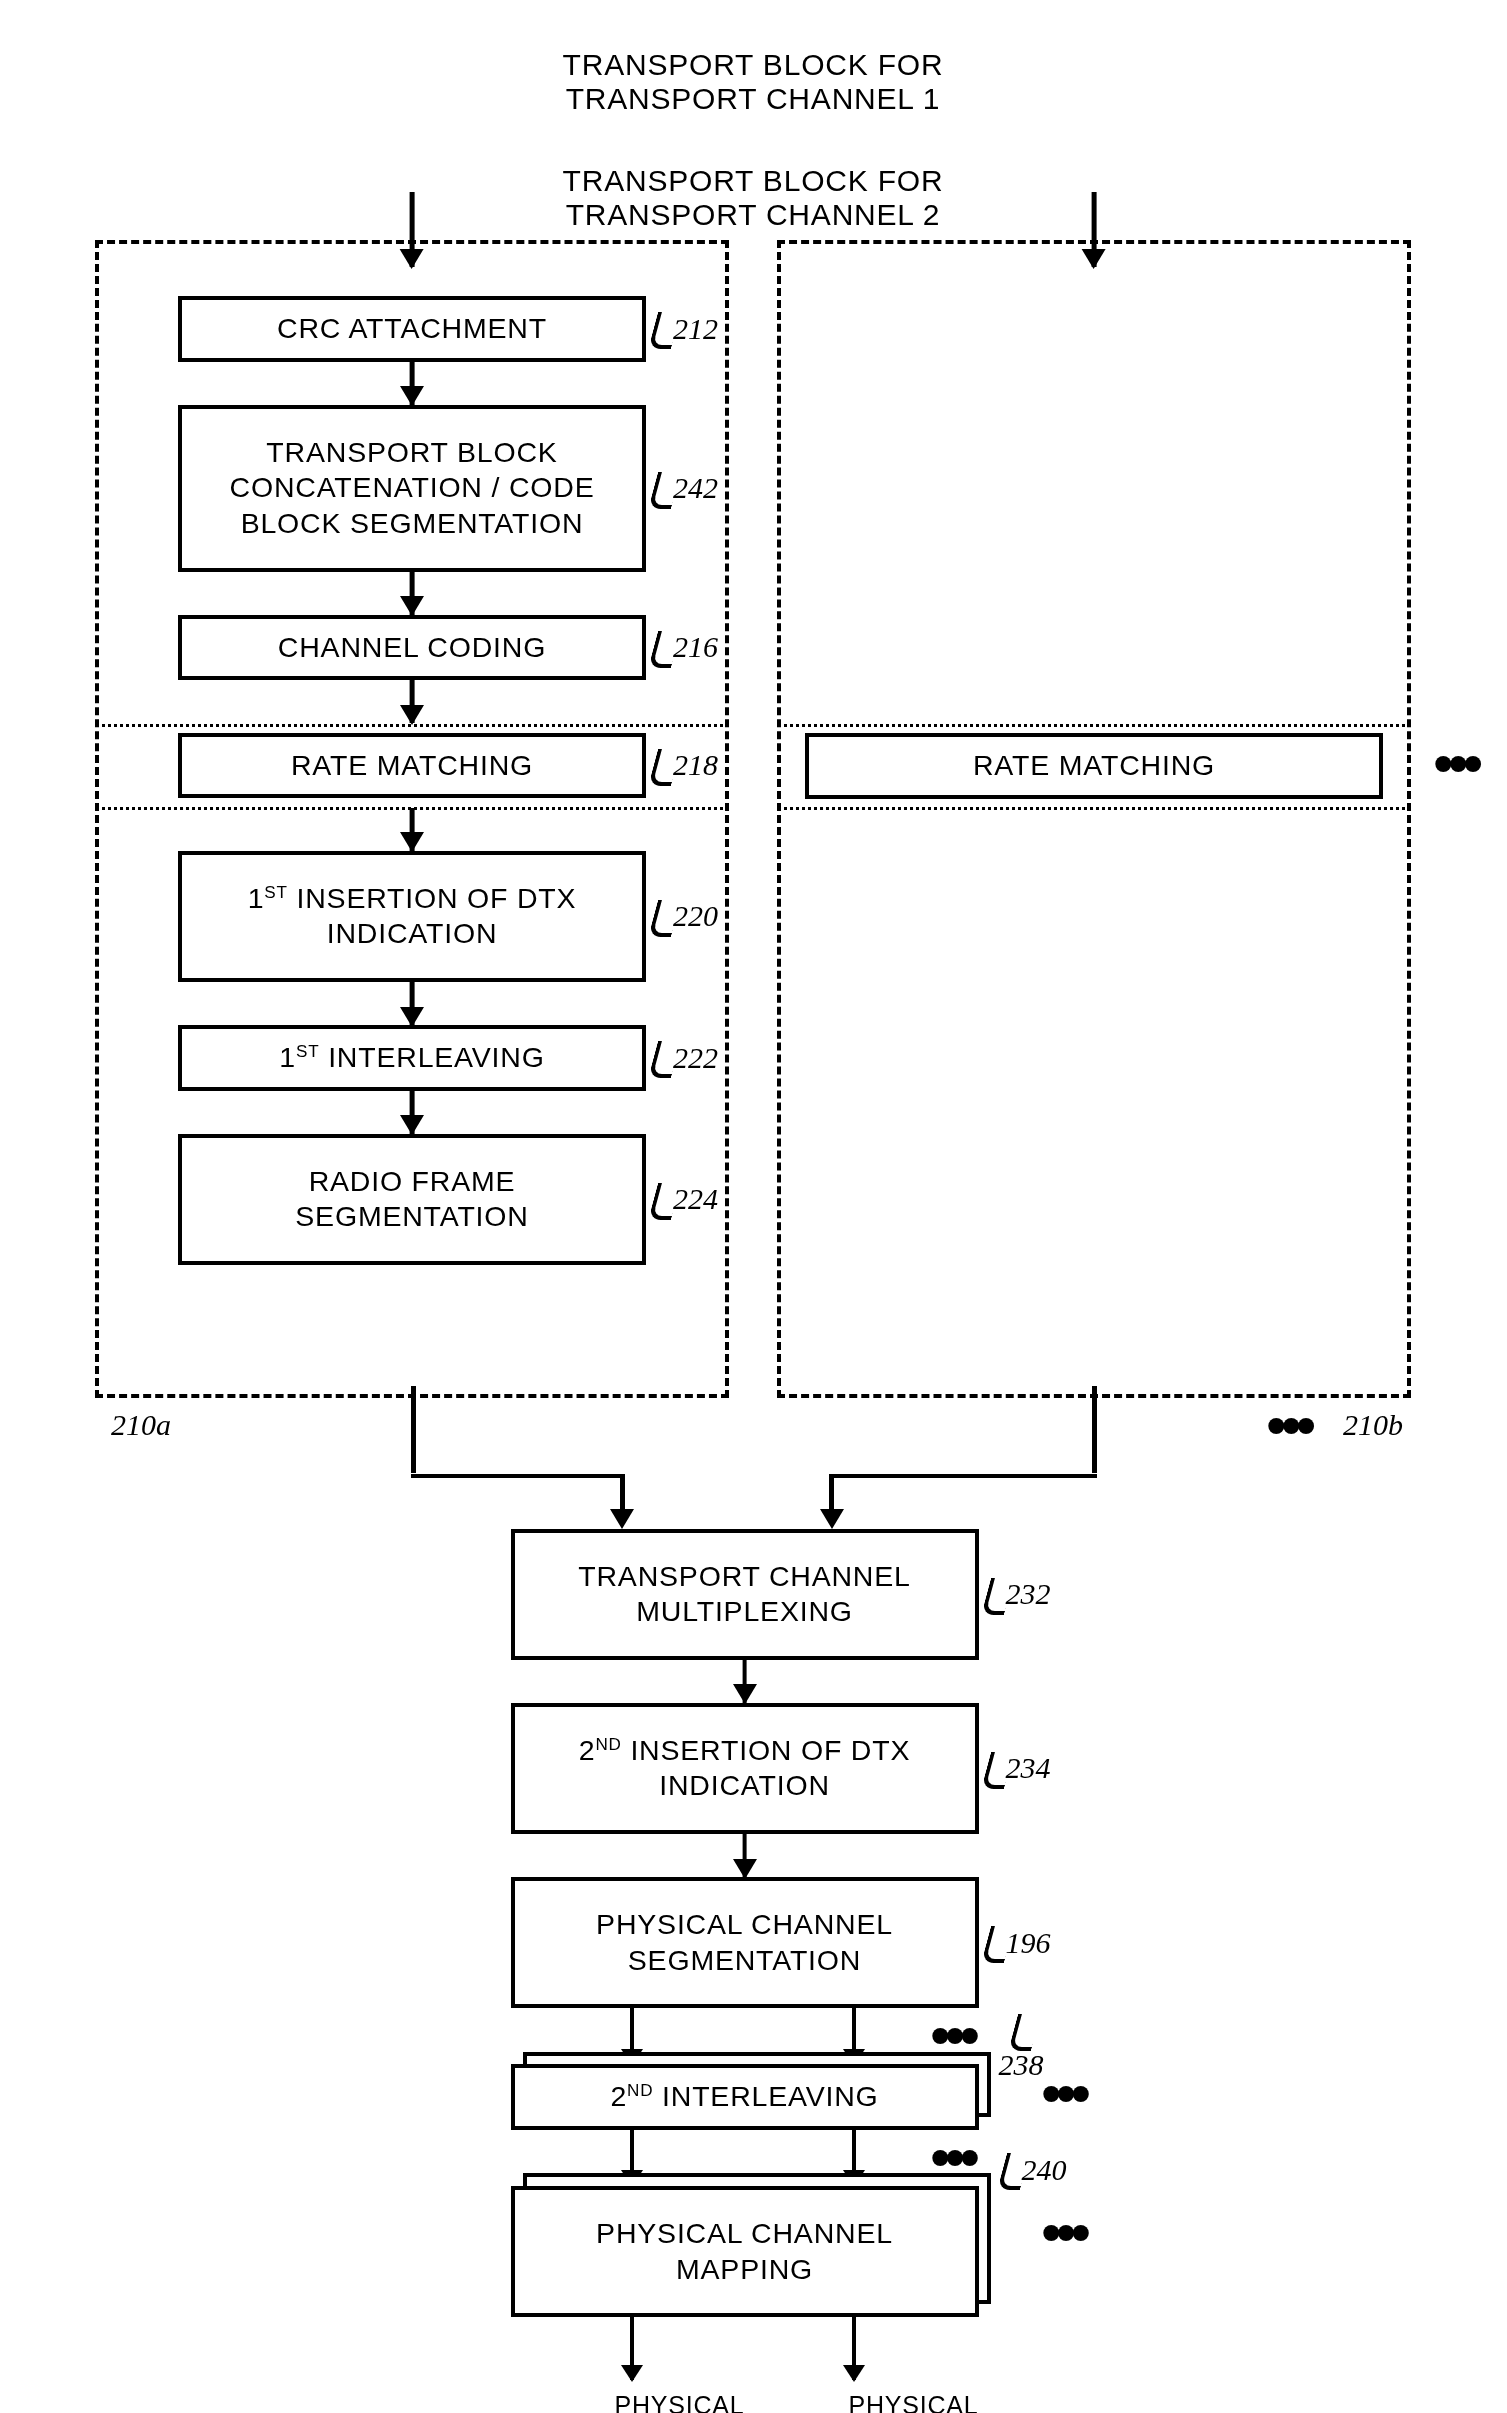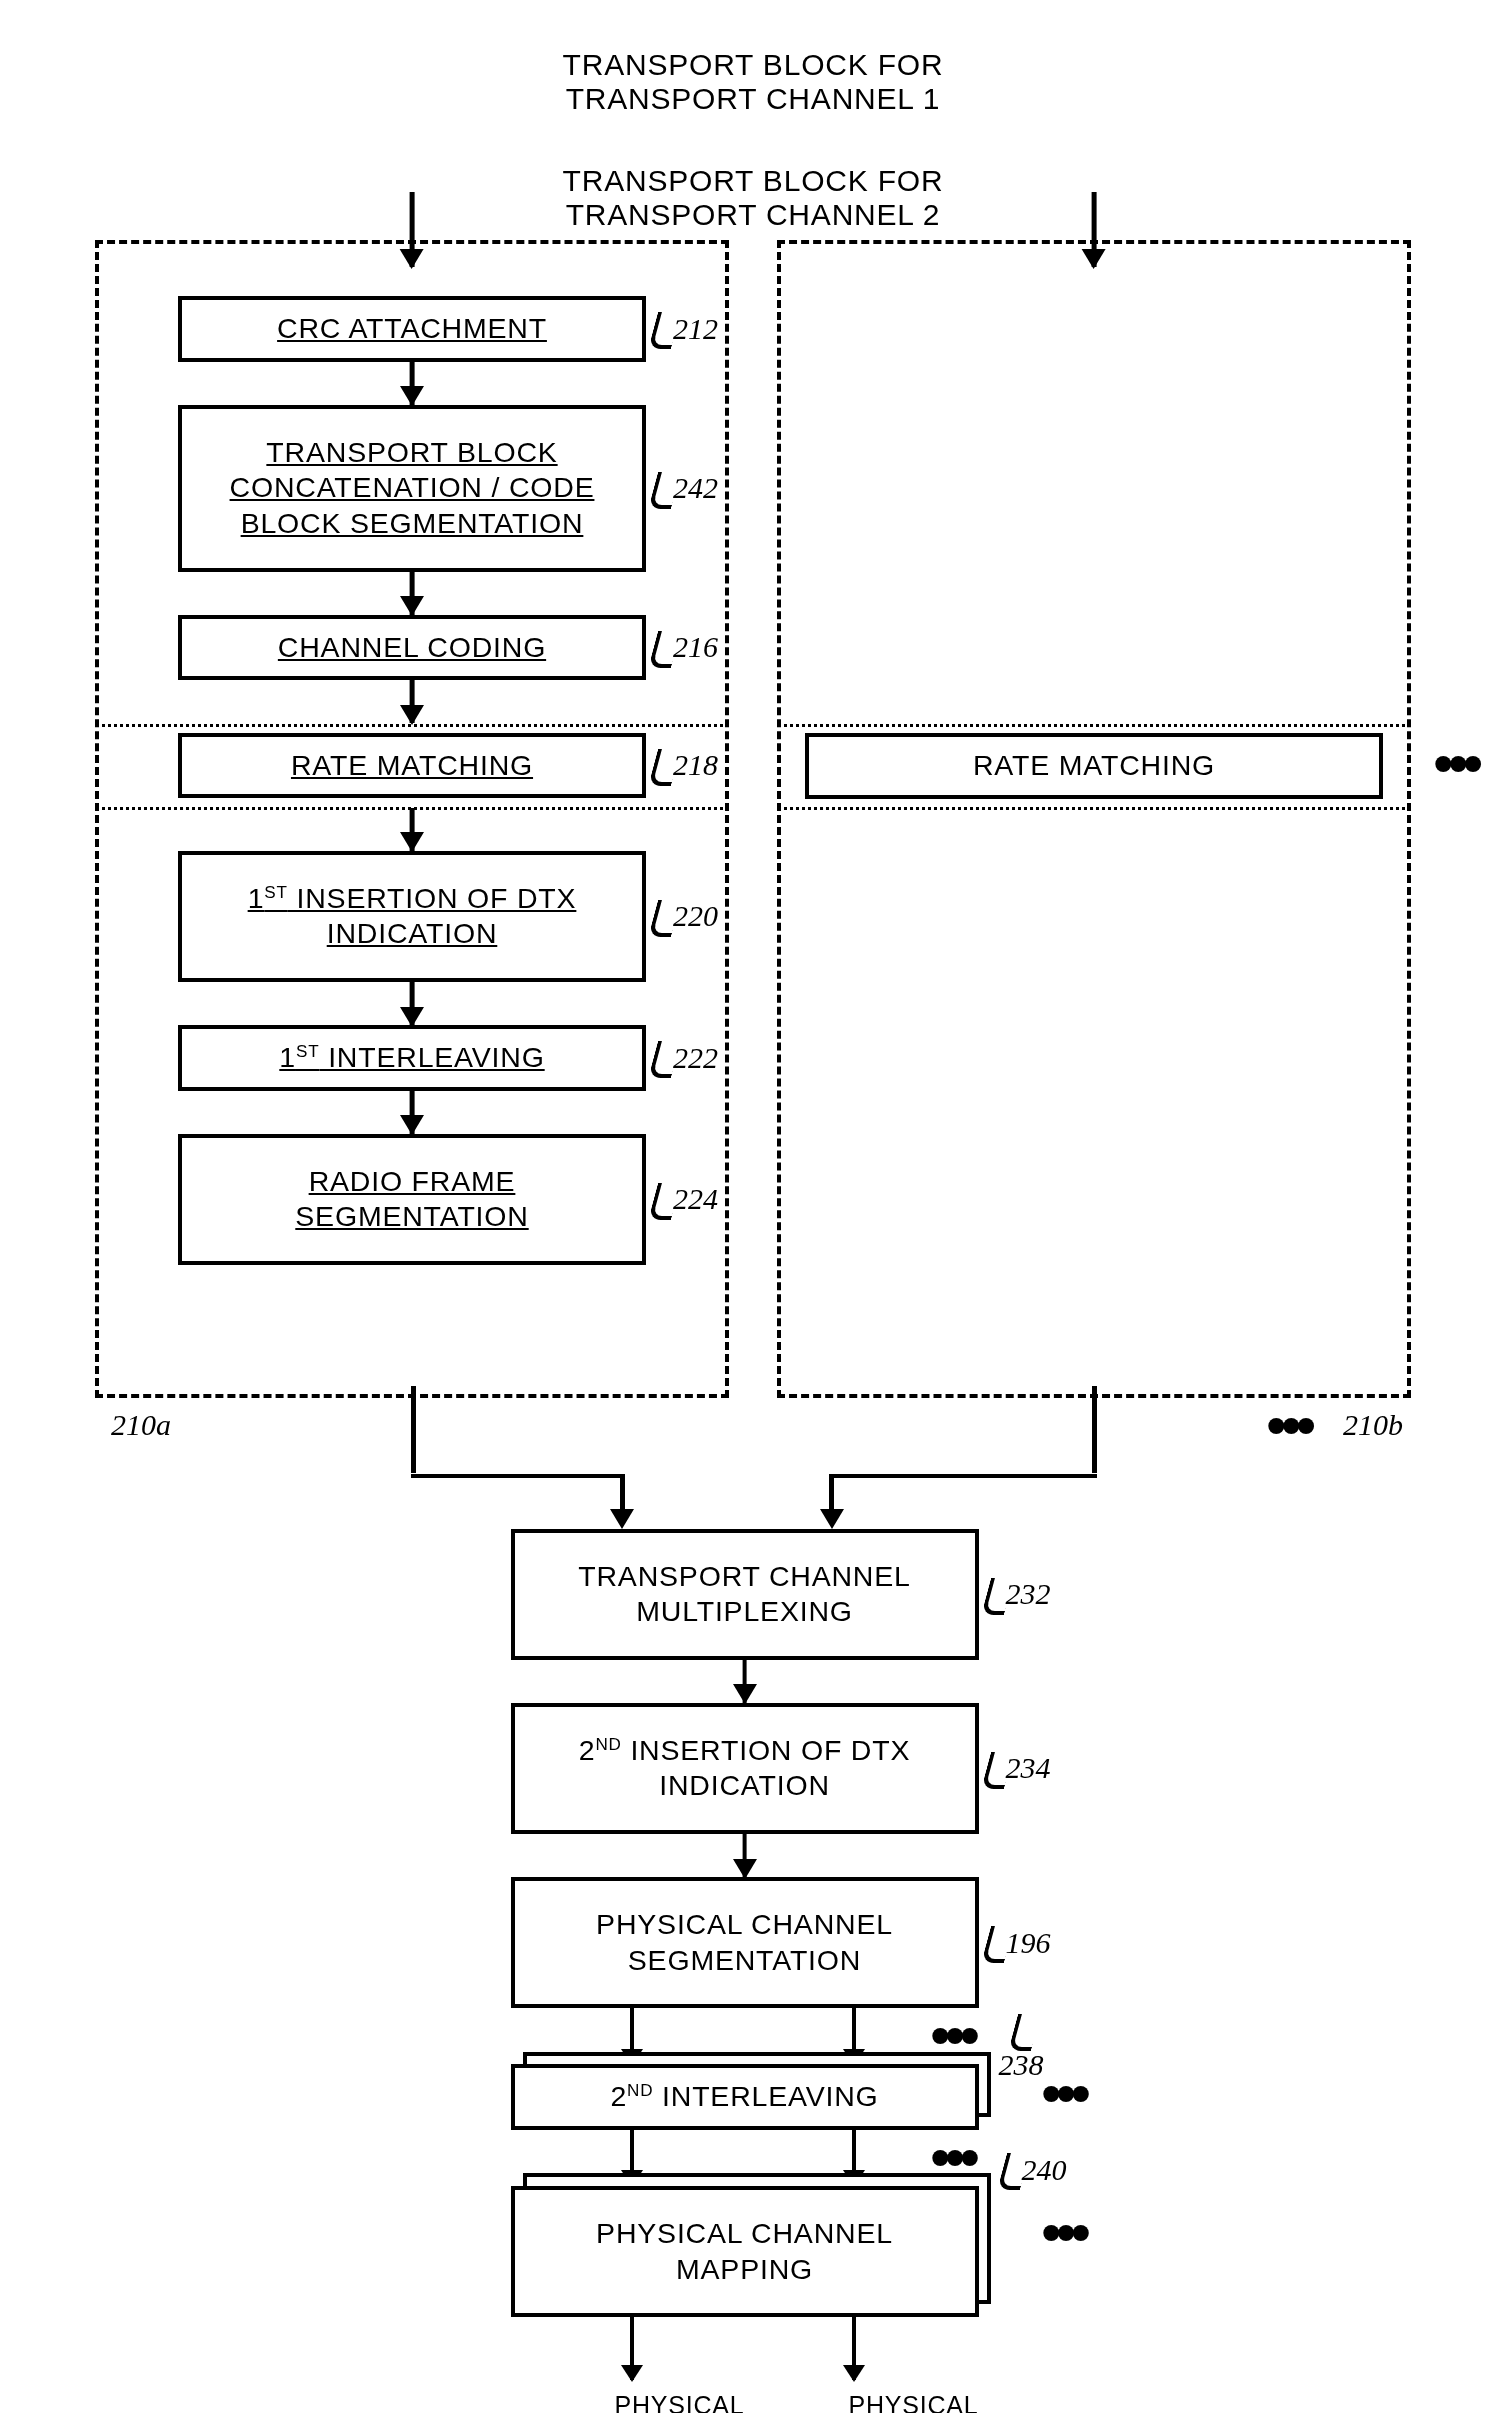--- a/index.html
+++ b/index.html
@@ -27,21 +27,20 @@
     letter-spacing: 0.8px;
   }
   .channels-row {
     display: flex;
     gap: 48px;
     position: relative;
   }
   .channel-container {
     flex: 1;
     position: relative;
-    text-decoration: underline;
   }
   .dashed-box {
     border: 4px dashed #000;
     padding: 24px 24px 32px 24px;
     position: relative;
     min-height: 1158px;
   }
   .block {
     border: 4px solid #000;
     background: #fff;

